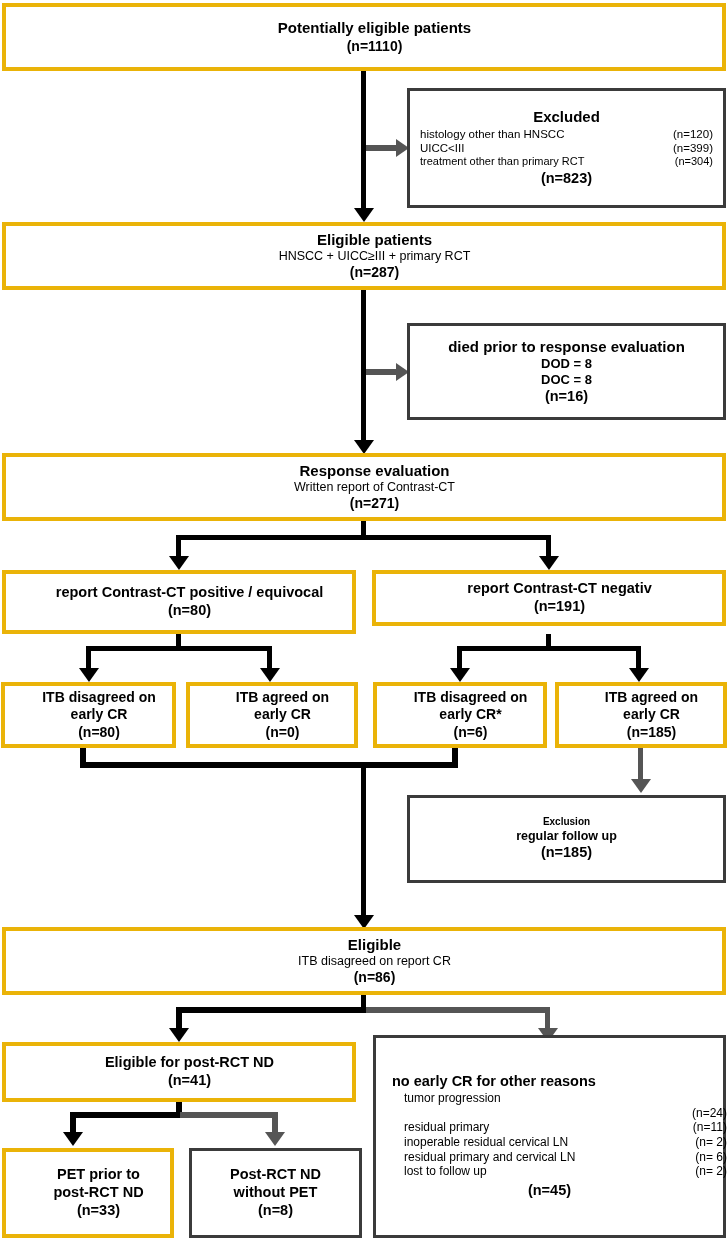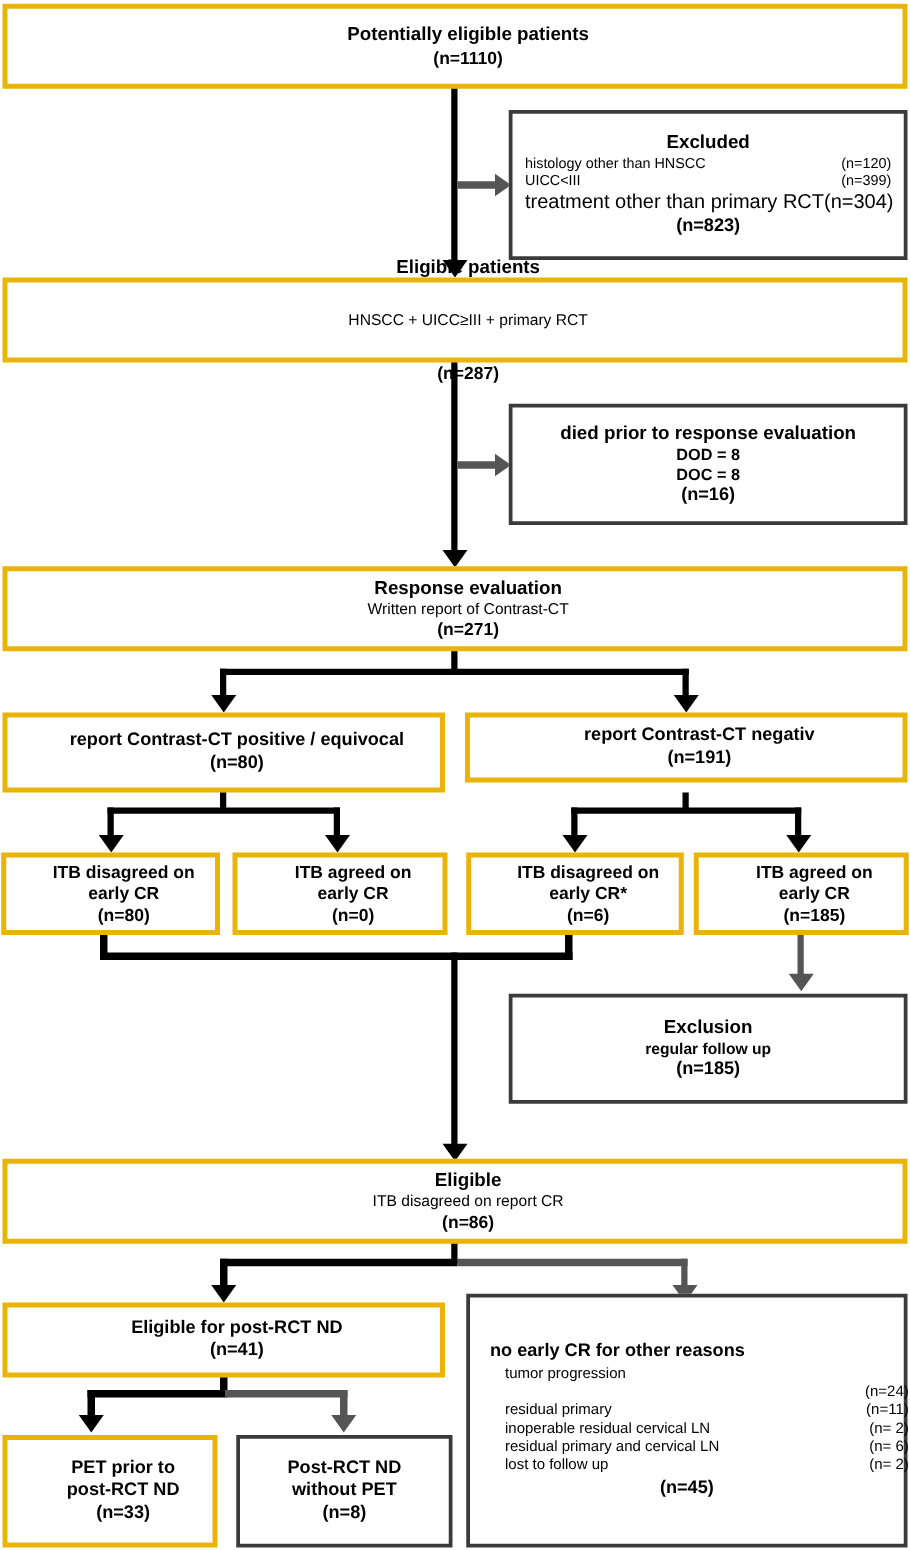--- a/index.html
+++ b/index.html
@@ -95,29 +95,29 @@
     <span class="center-line" style="font-size:15px;">Excluded</span>
     <div class="listwrap">
       <div class="kv" style="font-size:11.5px;">
         <span class="k">histology other than HNSCC</span>
         <span class="v">(n=120)</span>
       </div>
       <div class="kv" style="font-size:11.5px;">
         <span class="k">UICC&lt;III</span>
         <span class="v">(n=399)</span>
       </div>
-      <div class="kv" style="font-size:16px;">
+      <div class="kv" style="font-size:11px;">
         <span class="k">treatment other than primary RCT</span>
         <span class="v">(n=304)</span>
       </div>
     </div>
     <span class="center-line" style="font-size:14.5px; margin-top:2px;">(n=823)</span>
   </div>
 
-  <div class="box black" style="left:2px; top:222px; width:724px; height:68px;gap:26px;">
+  <div class="box black" style="left:2px; top:222px; width:724px; height:68px;">
     <span class="ln t-bold" style="font-size:15px;">Eligible patients</span>
     <span class="ln t-norm" style="font-size:12.5px;">HNSCC + UICC≥III + primary RCT</span>
     <span class="ln t-bold" style="font-size:14px;">(n=287)</span>
   </div>
 
   <div class="vline" style="left:361px; top:290px; width:5px; height:157px;"></div>
   <div class="arrowhead arrow-down" style="left:354px; top:440px;"></div>
 
   <div class="hline gray" style="left:366px; top:369px; width:33px; height:6px;"></div>
   <div class="arrowhead arrow-right" style="left:396px; top:363px;"></div>
@@ -193,21 +193,21 @@
   <div class="vline" style="left:80px; top:748px; width:6px; height:20px;"></div>
   <div class="vline" style="left:452px; top:748px; width:6px; height:20px;"></div>
   <div class="hline" style="left:80px; top:762px; width:378px; height:6px;"></div>
   <div class="vline" style="left:361px; top:762px; width:5px; height:160px;"></div>
   <div class="arrowhead arrow-down" style="left:354px; top:915px;"></div>
 
   <div class="vline gray" style="left:638px; top:748px; width:5px; height:35px;"></div>
   <div class="arrowhead arrow-down gray" style="left:631px; top:779px;"></div>
 
   <div class="box gray" style="left:407px; top:795px; width:319px; height:88px;">
-    <span class="ln t-bold" style="font-size:15px;">Exclusion</span>
+    <span class="ln t-bold" style="font-size:10px;">Exclusion</span>
     <span class="ln t-norm" style="font-size:12.5px; font-weight:bold;">regular follow up</span>
     <span class="ln t-bold" style="font-size:14.5px;">(n=185)</span>
   </div>
 
   <div class="box black" style="left:2px; top:927px; width:724px; height:68px;">
     <span class="ln t-bold" style="font-size:15px;">Eligible</span>
     <span class="ln t-norm" style="font-size:12.5px;">ITB disagreed on report CR</span>
     <span class="ln t-bold" style="font-size:14px;">(n=86)</span>
   </div>
 

